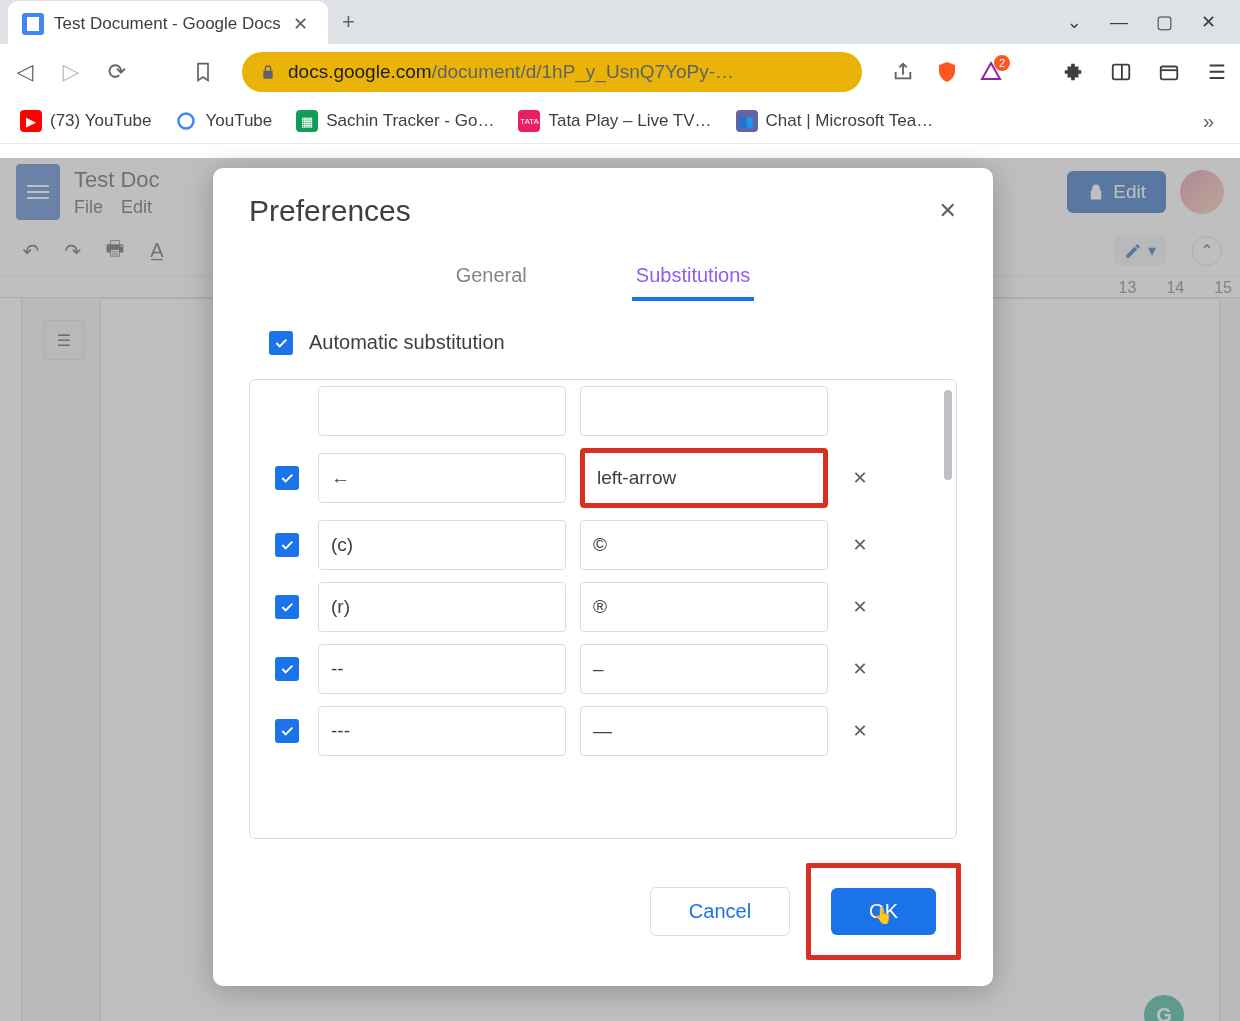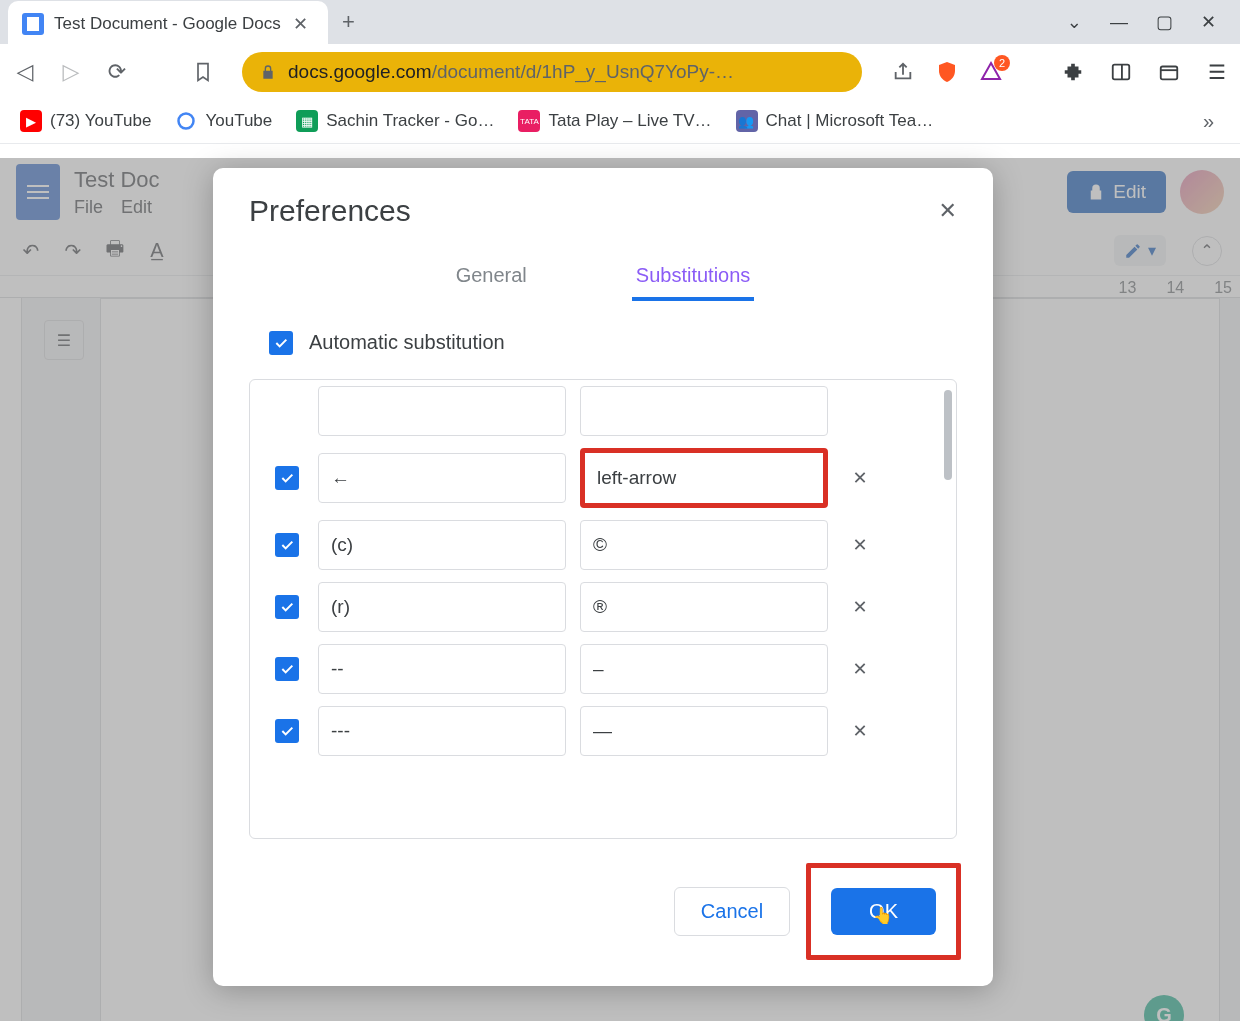--- a/index.html
+++ b/index.html
@@ -80,21 +80,21 @@
 .sub-headers { display: flex; padding: 16px 20px 8px 68px; gap: 16px; }
 .sub-headers .col { font-size: 20px; color: #3c4043; }
 .col-replace { width: 248px; }
 .col-with { width: 248px; }
 .sub-row { display: flex; align-items: center; padding: 6px 14px 6px 20px; gap: 14px; }
 .sub-chk-slot { width: 34px; display: flex; justify-content: center; }
 .sub-input { width: 248px; height: 50px; border: 1px solid #dadce0; border-radius: 4px; padding: 0 12px; font-size: 19px; color: #3c4043; }
 .sub-del { width: 28px; height: 28px; display: flex; align-items: center; justify-content: center; cursor: pointer; color: #5f6368; font-size: 18px; margin-left: 4px; }
 .highlight-with { border: 5px solid #d93025; height: 60px; }
 .dialog-foot { display: flex; justify-content: flex-end; gap: 16px; padding: 22px 32px 26px 32px; align-items: center; }
-.btn-cancel { border: 1px solid #dadce0; background: #fff; color: #1a73e8; font-size: 20px; padding: 12px 26px; border-radius: 6px; cursor: pointer; }
+.btn-cancel { border: 1px solid #dadce0; background: #fff; color: #1a73e8; font-size: 20px; padding: 12px 38px; border-radius: 6px; cursor: pointer; }
 .btn-ok { background: #1a73e8; color: #fff; font-size: 20px; padding: 12px 38px; border-radius: 6px; cursor: pointer; border: none; position: relative; }
 .ok-highlight { border: 5px solid #d93025; padding: 20px; border-radius: 2px; display: flex; }
 .cursor-hand { position: absolute; left: 50%; top: 50%; transform: translate(-50%, -30%); font-size: 16px; color: #fff; pointer-events:none; }
 
 .ruler-ticks { position:absolute; right:8px; top:0; display:flex; gap:30px; font-size:16px; color:#80868b; padding-top:3px; }
 </style>
 </head>
 <body>
 
 <div class="browser-chrome">

